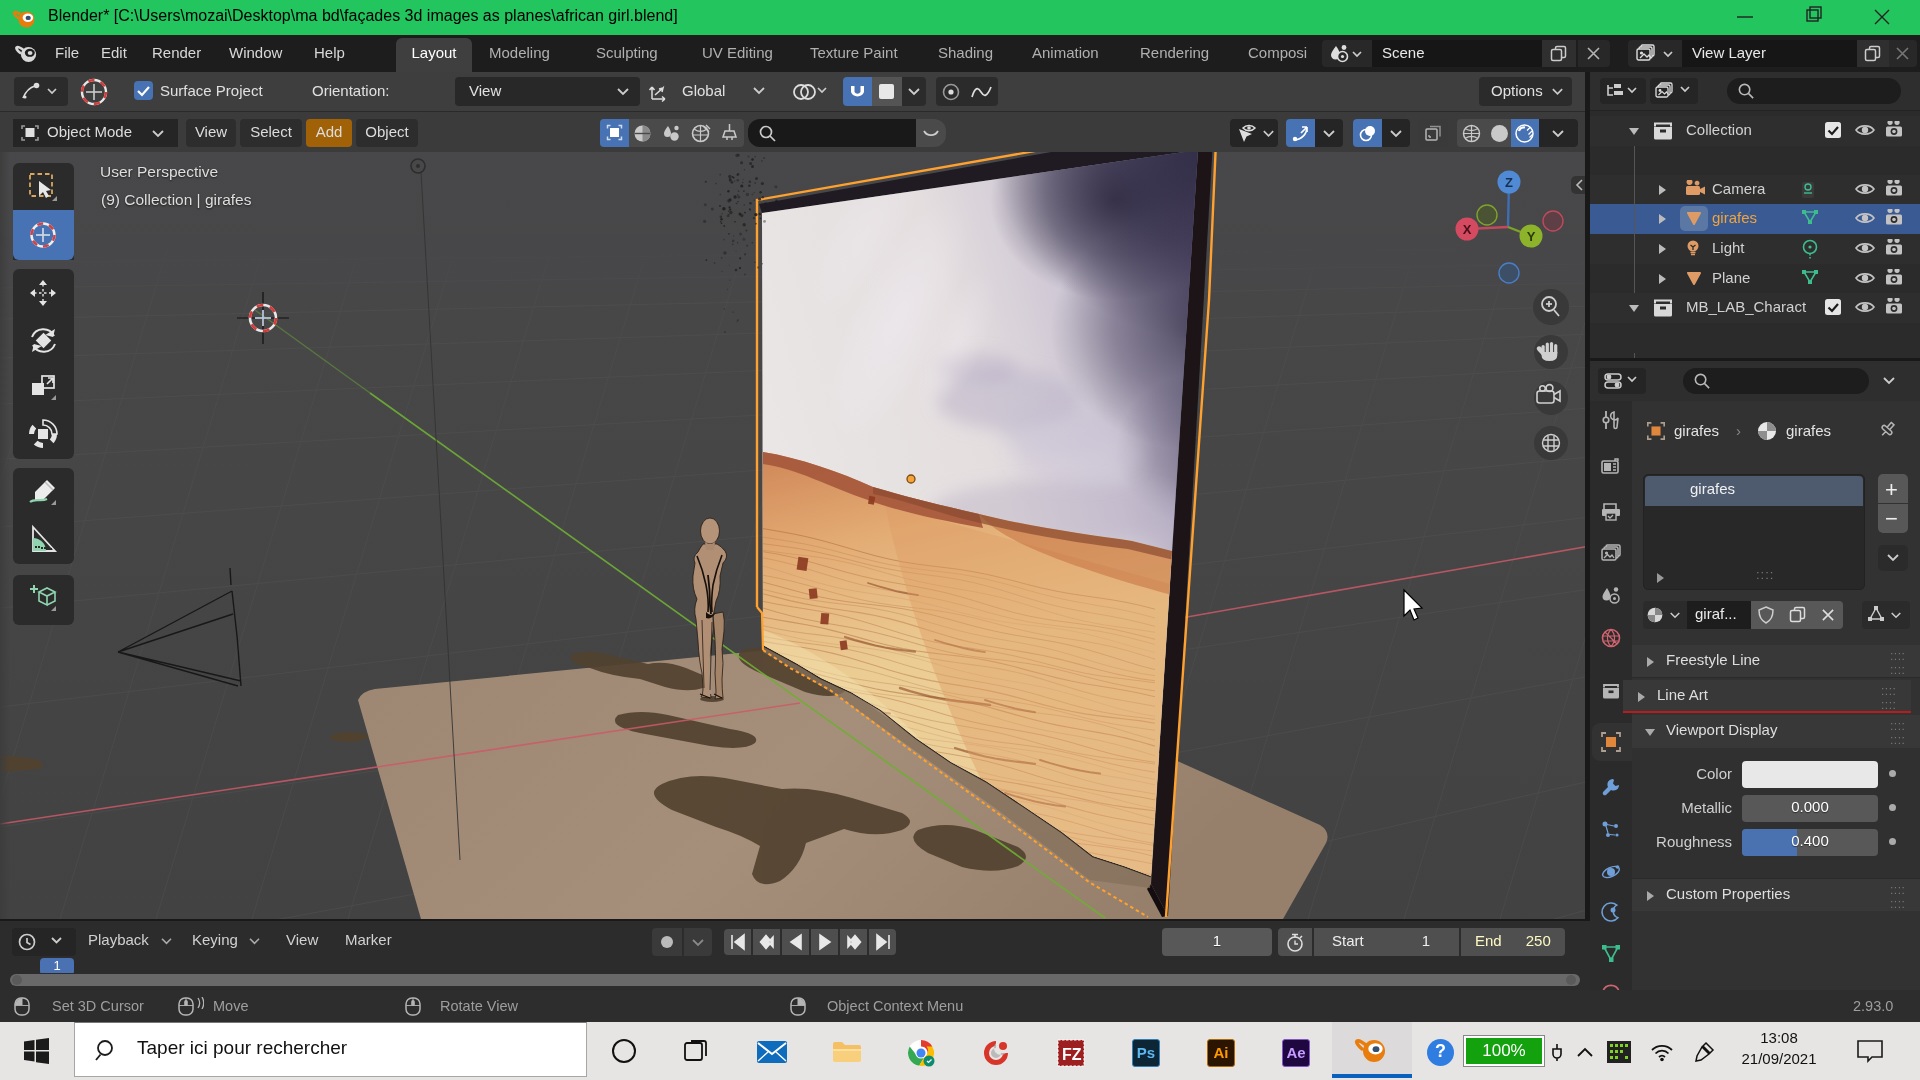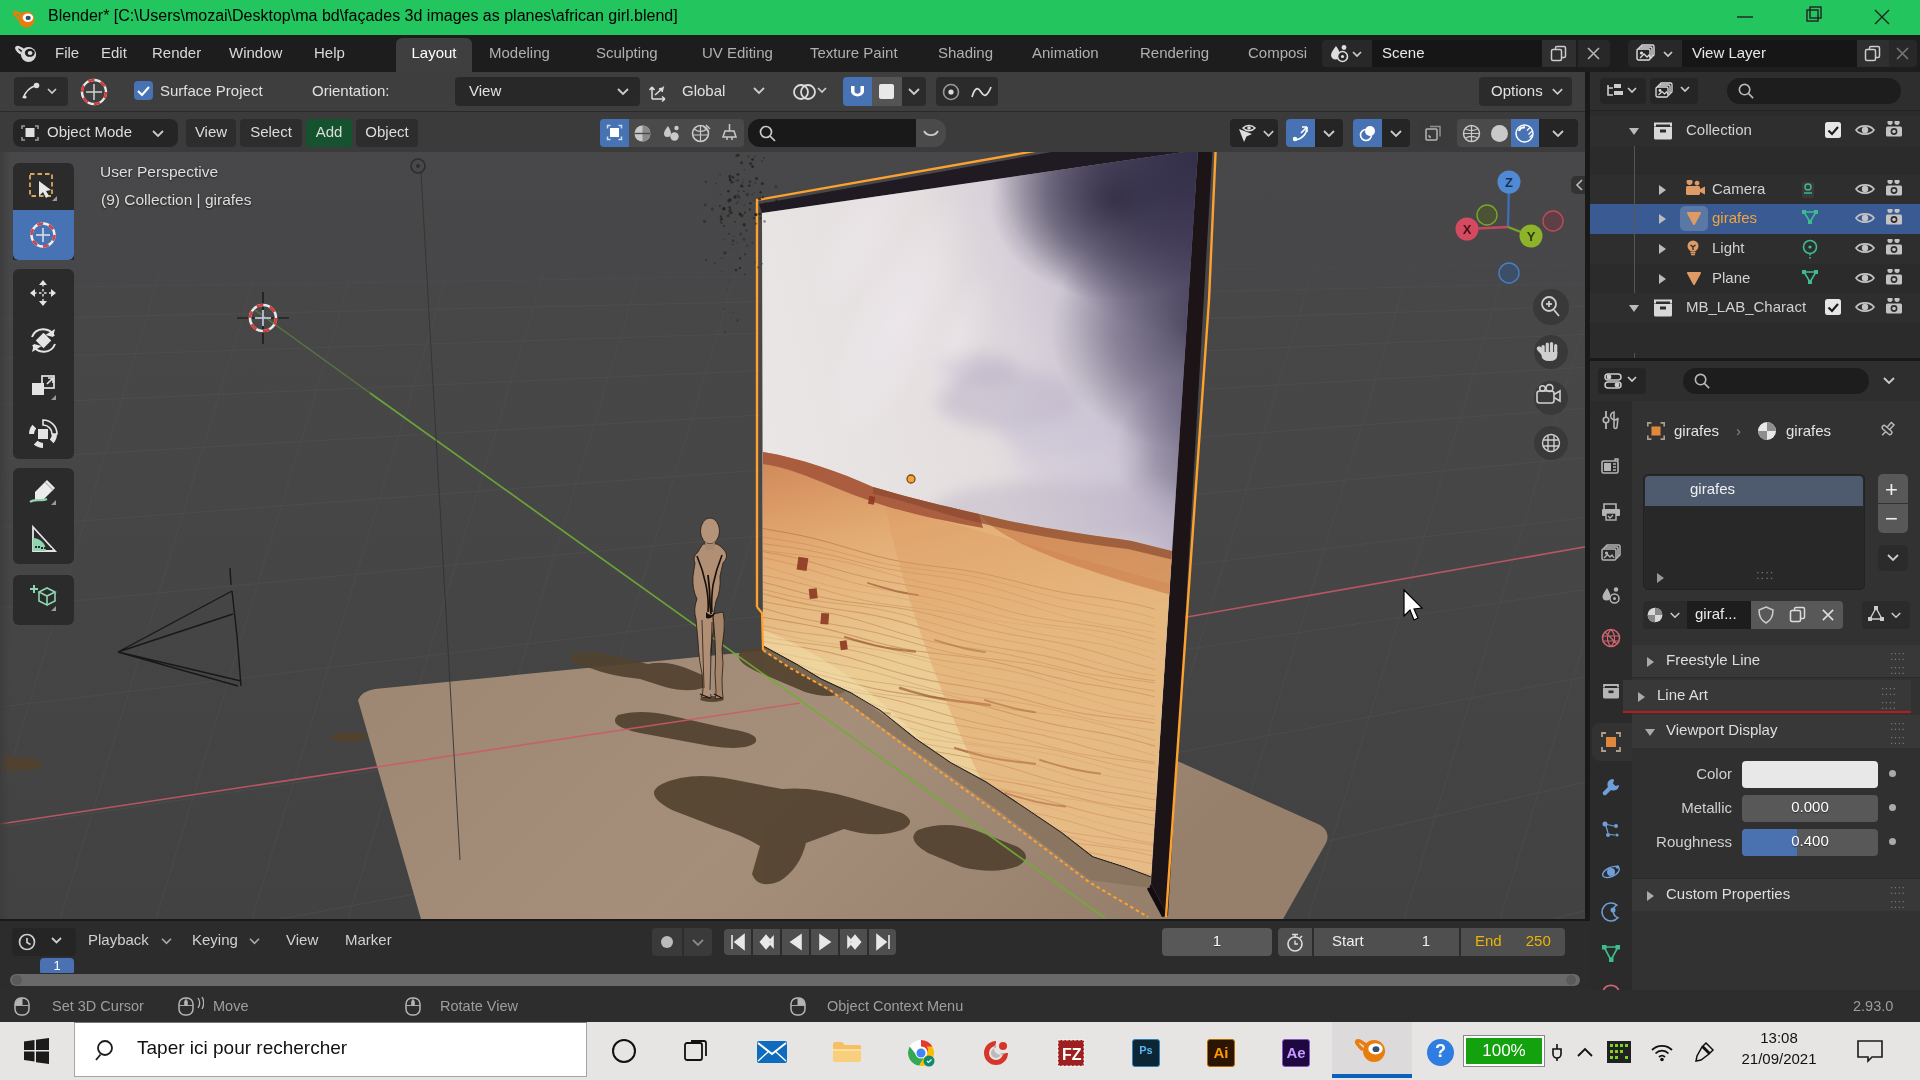--- a/index.html
+++ b/index.html
@@ -620,33 +620,33 @@
     </svg>
   </div>
   <div class="abs" style="left:1479px;top:5px;width:93px;height:29px;background:#2b2b2b;border-radius:4px;padding:5px 0 0 12px">Options
     <svg class="abs" style="right:8px;top:10px" width="13" height="10" viewBox="0 0 14 10">
         <path d="M2,2 l5,5 5,-5" stroke="#ccc" stroke-width="1.8" fill="none"></path>
       </svg>
   </div>
 </div>
 
 <div class="abs" style="left:0;top:112px;width:1590px;height:40px;background:#3b3b3b;color:#dcdcdc;font-size:15px">
-  <div class="abs" style="left:13px;top:7px;width:165px;height:28px;background:#252525;border-radius:8px">
+  <div class="abs" style="left:13px;top:7px;width:165px;height:28px;background:#252525;border-radius:0">
     <svg class="abs" style="left:7px;top:5px" width="20" height="18" viewBox="0 0 20 18">
       <rect x="5.5" y="4" width="9" height="9" fill="#e0e0e0"></rect>
       <path d="M2,5 v-3 h3 M15,2 h3 v3 M18,13 v3 h-3 M5,16 h-3 v-3" stroke="#9a9a9a" stroke-width="1.6" fill="none"></path>
     </svg>
     <div class="abs txt" style="left:34px;top:4px">Object Mode</div>
     <svg class="abs" style="left:138px;top:10px" width="14" height="10" viewBox="0 0 14 10">
         <path d="M2,2 l5,5 5,-5" stroke="#ccc" stroke-width="1.8" fill="none"></path>
       </svg>
   </div>
   <div class="abs" style="left:186px;top:7px;width:50px;height:28px;background:#2d2d2d;border-radius:4px;text-align:center;padding-top:4px">View</div>
   <div class="abs" style="left:240px;top:7px;width:62px;height:28px;background:#2d2d2d;border-radius:4px;text-align:center;padding-top:4px">Select</div>
-  <div class="abs" style="left:306px;top:7px;width:46px;height:28px;background:#14532d;border-radius:4px;text-align:center;padding-top:4px">Add</div>
+  <div class="abs" style="left:306px;top:7px;width:46px;height:28px;background:#a16207;border-radius:4px;text-align:center;padding-top:4px">Add</div>
   <div class="abs" style="left:356px;top:7px;width:62px;height:28px;background:#2d2d2d;border-radius:4px;text-align:center;padding-top:4px">Object</div>
 
   <div class="abs" style="left:600px;top:7px;width:144px;height:28px;background:#4a4a4a;border-radius:4px"></div>
   <div class="abs" style="left:600px;top:7px;width:29px;height:28px;background:#4772b3;border-radius:4px 0 0 4px">
     <svg style="margin:5px 0 0 6px" width="17" height="17" viewBox="0 0 17 17">
       <rect x="4" y="4" width="9" height="9" fill="#fff"></rect>
       <path d="M1.5,4.5 v-3 h3 M12.5,1.5 h3 v3 M15.5,12.5 v3 h-3 M4.5,15.5 h-3 v-3" stroke="#cfdcf0" stroke-width="1.5" fill="none"></path>
     </svg>
   </div>
   <svg class="abs" style="left:632px;top:11px" width="21" height="21" viewBox="0 0 21 21">
@@ -1230,21 +1230,21 @@
       </svg></div>
   <div class="abs" style="left:1162px;top:9px;width:110px;height:28px;background:#585858;border-radius:4px;text-align:center;padding-top:4px;color:#fff;text-shadow:0 1px 1px rgba(0,0,0,.4)">1</div>
   <div class="abs" style="left:1278px;top:9px;width:34px;height:28px;background:#4f4f4f;border-radius:4px 0 0 4px">
     <svg style="margin:5px 0 0 8px" width="18" height="19" viewBox="0 0 18 19">
       <circle cx="9" cy="11" r="7" fill="none" stroke="#ddd" stroke-width="1.6"></circle>
       <path d="M6,1.5 h6 M9,1.5 v3 M14,5 l2,-2" stroke="#ddd" stroke-width="1.6" fill="none"></path>
       <path d="M9,7.5 v3.5 h3" stroke="#ddd" stroke-width="1.4" fill="none"></path>
     </svg>
   </div>
   <div class="abs" style="left:1314px;top:9px;width:145px;height:28px;background:#4f4f4f;padding:4px 0 0 18px;color:#eee">Start<span style="margin-left:58px">1</span></div>
-  <div class="abs" style="left:1461px;top:9px;width:104px;height:28px;background:#4f4f4f;border-radius:0 4px 4px 0;padding:4px 0 14px 14px;color:#eab308">End<span style="margin-left:24px">250</span></div>
+  <div class="abs" style="left:1461px;top:9px;width:104px;height:28px;background:#4f4f4f;border-radius:0 4px 4px 0;padding:4px 0 14px 14px;color:#fef9c3">End<span style="margin-left:24px">250</span></div>
 
   <div class="abs" style="left:40px;top:39px;width:34px;height:17px;background:#4a72b2;border-radius:4px;color:#fff;font-size:13px;text-align:center;padding-top:0">1</div>
   <div class="abs" style="left:8px;top:54px;width:1574px;height:15px;background:#2c2c2c">
     <div class="abs" style="left:2px;top:1px;width:1570px;height:12px;background:#696969;border-radius:6px"></div>
     <div class="abs" style="left:4px;top:2px;width:10px;height:10px;background:#5a5a5a;border-radius:50%"></div>
     <div class="abs" style="right:6px;top:2px;width:10px;height:10px;background:#5a5a5a;border-radius:50%"></div>
   </div>
 </div>
 
 <div class="abs" style="left:0;top:990px;width:1920px;height:32px;background:#2d2d2d;font-size:14.5px;color:#9e9e9e">
@@ -1322,21 +1322,21 @@
     </svg>
     <svg class="abs" style="left:982px;top:17px" width="28" height="28" viewBox="0 0 28 28">
       <path d="M14,2 a12,12 0 1,0 12,12 l-5,0 a7,7 0 1,1 -7,-7 Z" fill="#d8352a"></path>
       <path d="M14,9 a5,5 0 1,0 5,5 l5,0 a7,7 0 1,1 -10,-10 Z" fill="#b5b5b5" opacity="0.9"></path>
       <circle cx="21" cy="7" r="4" fill="#d8352a"></circle>
     </svg>
     <svg class="abs" style="left:1057px;top:17px" width="28" height="28" viewBox="0 0 28 28">
       <rect x="1" y="1" width="26" height="26" fill="#9e1f1f" stroke="#fff" stroke-width="1" stroke-dasharray="2.5,1.5"></rect>
       <text x="5" y="21" font-family="Liberation Sans,sans-serif" font-weight="bold" font-size="16" fill="#fff">FZ</text>
     </svg>
-    <div class="abs" style="left:1132px;top:17px;width:28px;height:28px;background:#0d2636;border:1.5px solid #2f7fb8;border-radius:3px;font-weight:bold;font-size:11px;color:#5cb8f0;text-align:center;padding-top:4px">Ps</div>
+    <div class="abs" style="left:1132px;top:17px;width:28px;height:28px;background:#0d2636;border:1.5px solid #2f7fb8;border-radius:3px;font-weight:bold;font-size:15px;color:#5cb8f0;text-align:center;padding-top:4px">Ps</div>
     <div class="abs" style="left:1207px;top:17px;width:28px;height:28px;background:#2b1500;border:1.5px solid #b06a00;border-radius:3px;font-weight:bold;font-size:15px;color:#ff9a00;text-align:center;padding-top:4px">Ai</div>
     <div class="abs" style="left:1282px;top:17px;width:28px;height:28px;background:#1f0740;border:1.5px solid #8255c8;border-radius:3px;font-weight:bold;font-size:15px;color:#c79bff;text-align:center;padding-top:4px">Ae</div>
     <div class="abs" style="left:1332px;top:0;width:80px;height:55px;background:#dcdadb"></div>
       <div class="abs" style="left:1332px;top:52px;width:80px;height:4px;background:#0b5fbd"></div>
       <svg class="abs" style="left:1354px;top:12px" width="36" height="32" viewBox="0 0 36 32">
         <path d="M13,12 C9,8.5 4.5,6 3,7 C1.6,8.1 4,11.6 8,15" fill="none" stroke="#e87d0d" stroke-width="3.4" stroke-linecap="round"></path>
         <circle cx="20" cy="17" r="11" fill="#e87d0d"></circle>
         <ellipse cx="21.5" cy="14.8" rx="7.2" ry="5.6" fill="#ffffff"></ellipse>
         <ellipse cx="22" cy="15.2" rx="3.4" ry="2.9" fill="#35506e"></ellipse>
     </svg>

